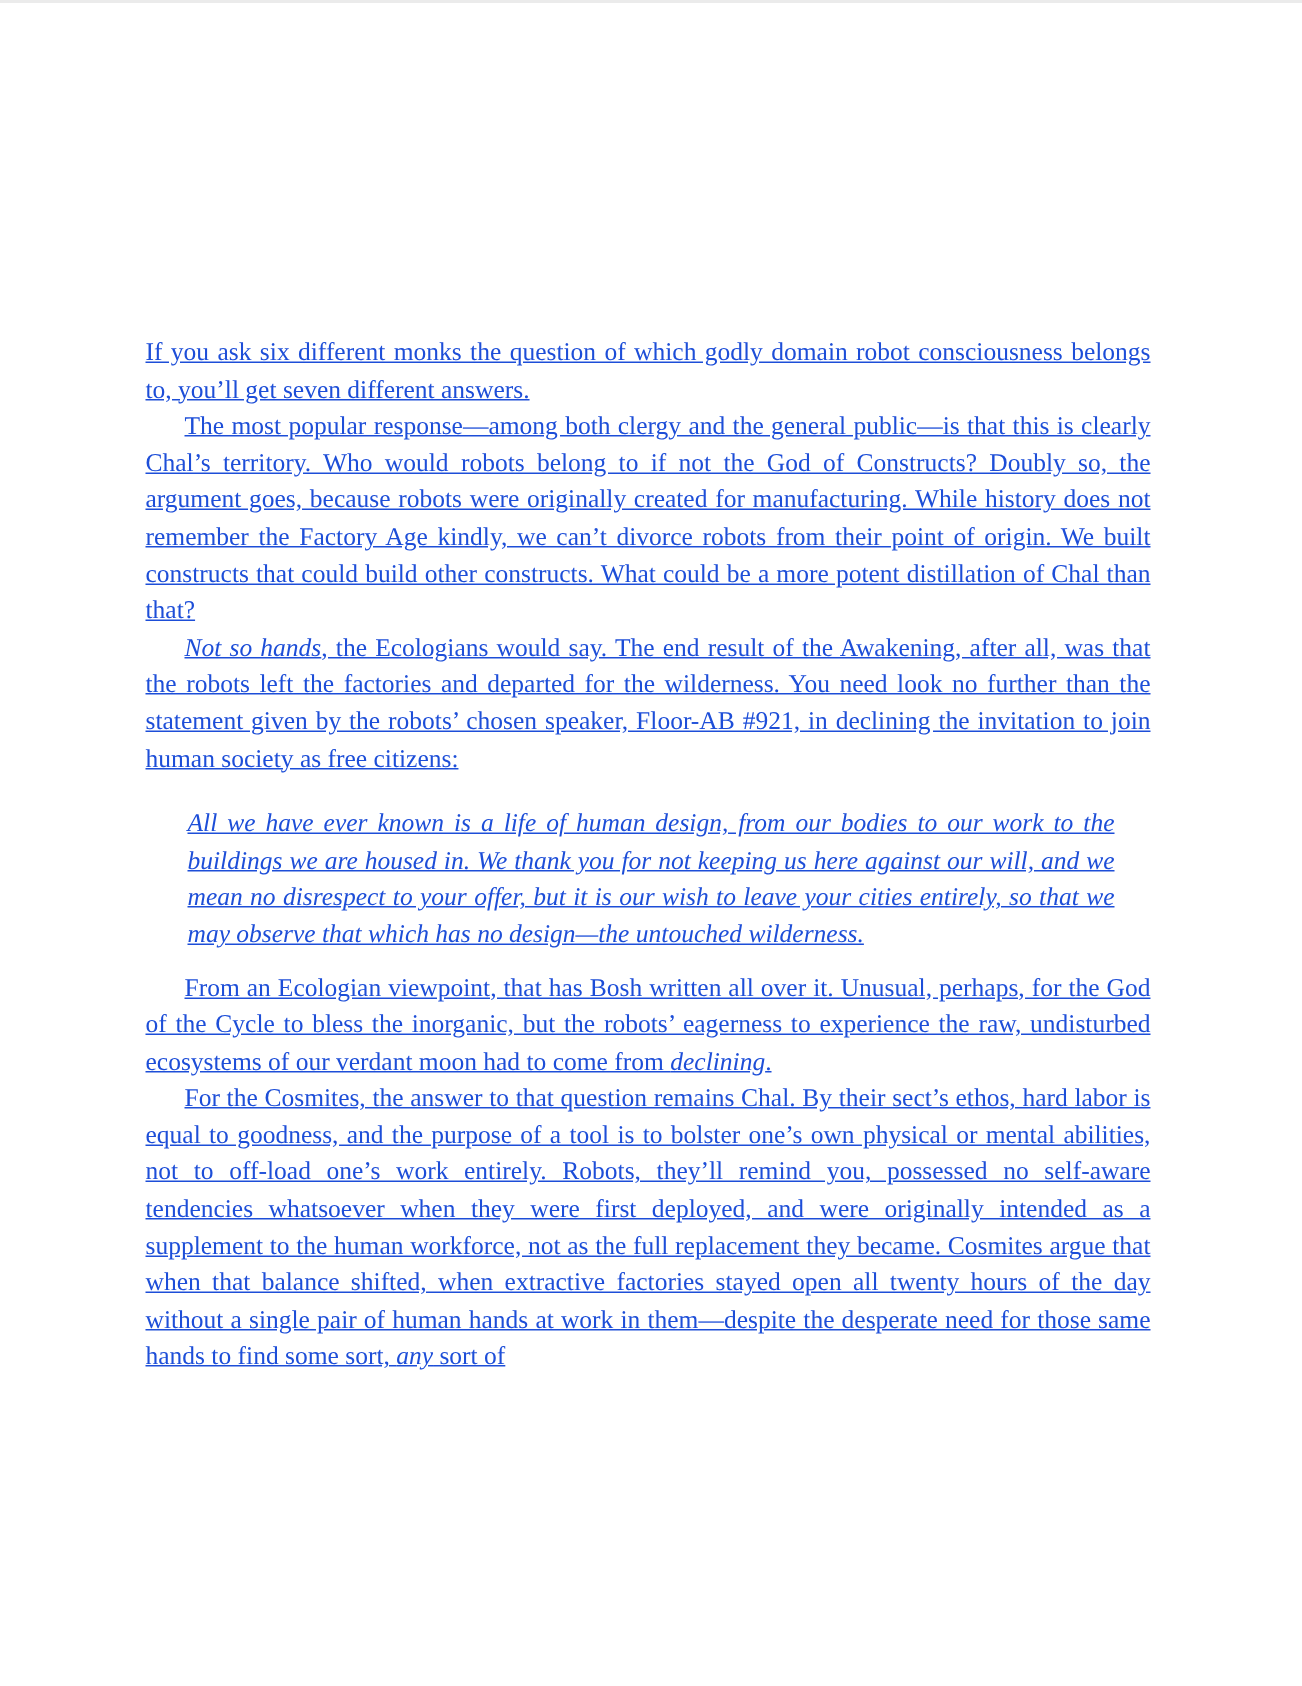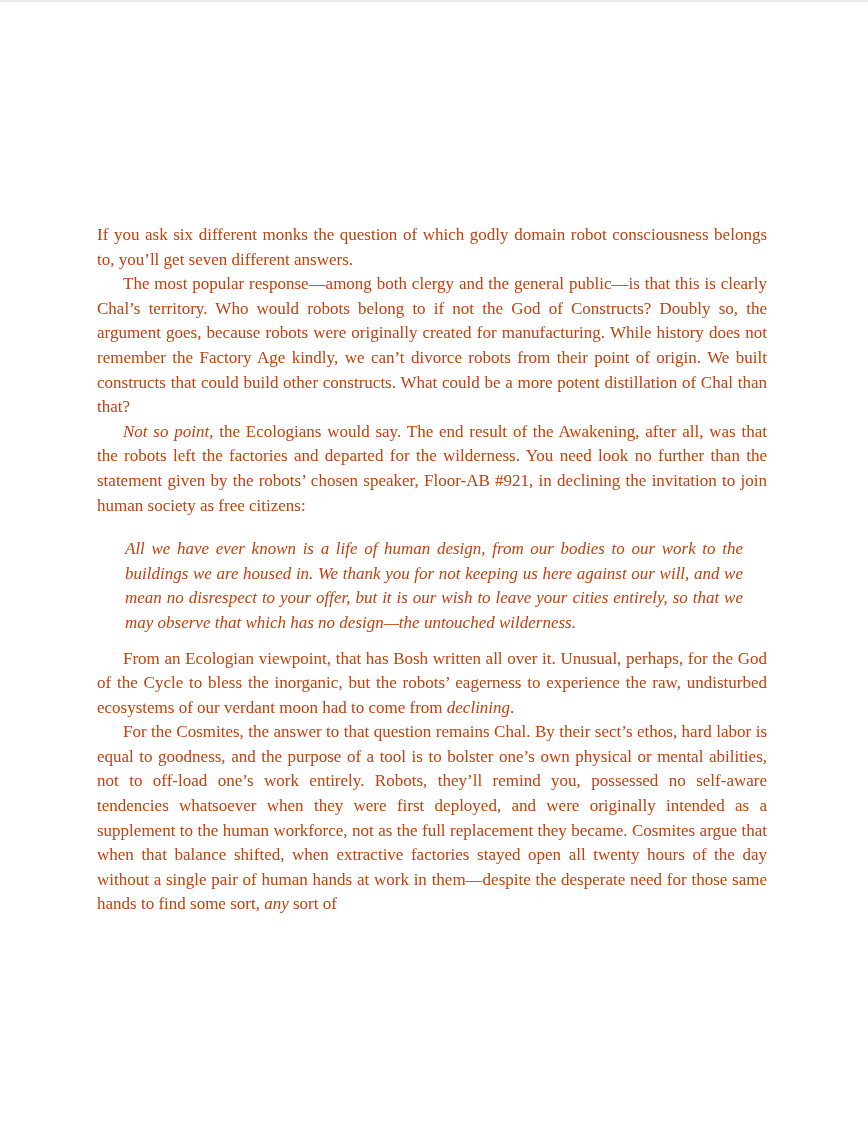--- a/index.html
+++ b/index.html
@@ -44,21 +44,21 @@
   }
   .text-block em {
     font-style: italic;
   }
 </style>
 </head>
 <body style="background: rgb(255, 255, 255);">
 
 <div class="page">
   <div class="top-edge" style="background: rgb(235, 235, 235);"></div>
-  <div class="text-block" style="color: #c2410c;">
+  <div class="text-block" style="color: #1d4ed8; text-decoration: underline;">
       <p><span>If you ask six different monks the question of which godly domain robot consciousness belongs to, you’ll get seven different answers.</span></p>
       <p class="indent"><span>The most popular response—among both clergy and the general public—is that this is clearly Chal’s territory. Who would robots belong to if not the God of Constructs? Doubly so, the argument goes, because robots were originally created for manufacturing. While history does not remember the Factory Age kindly, we can’t divorce robots from their point of origin. We built constructs that could build other constructs. What could be a more potent distillation of Chal than that?</span></p>
-      <p class="indent"><em>Not so point</em><span>, the Ecologians would say. The end result of the Awakening, after all, was that the robots left the factories and departed for the wilderness. You need look no further than the statement given by the robots’ chosen speaker, Floor-AB #921, in declining the invitation to join human society as free citizens:</span></p>
+      <p class="indent"><em>Not so hands</em><span>, the Ecologians would say. The end result of the Awakening, after all, was that the robots left the factories and departed for the wilderness. You need look no further than the statement given by the robots’ chosen speaker, Floor-AB #921, in declining the invitation to join human society as free citizens:</span></p>
       <blockquote><em>All we have ever known is a life of human design, from our bodies to our work to the buildings we are housed in. We thank you for not keeping us here against our will, and we mean no disrespect to your offer, but it is our wish to leave your cities entirely, so that we may observe that which has no design—the untouched wilderness.</em></blockquote>
       <p class="indent"><span>From an Ecologian viewpoint, that has Bosh written all over it. Unusual, perhaps, for the God of the Cycle to bless the inorganic, but the robots’ eagerness to experience the raw, undisturbed ecosystems of our verdant moon had to come from </span><em>declining</em><span>.</span></p>
       <p class="indent"><span>For the Cosmites, the answer to that question remains Chal. By their sect’s ethos, hard labor is equal to goodness, and the purpose of a tool is to bolster one’s own physical or mental abilities, not to off-load one’s work entirely. Robots, they’ll remind you, possessed no self-aware tendencies whatsoever when they were first deployed, and were originally intended as a supplement to the human workforce, not as the full replacement they became. Cosmites argue that when that balance shifted, when extractive factories stayed open all twenty hours of the day without a single pair of human hands at work in them—despite the desperate need for those same hands to find some sort, </span><em>any</em><span> sort of</span></p>
     </div>
 </div>
 
 </body></html>

